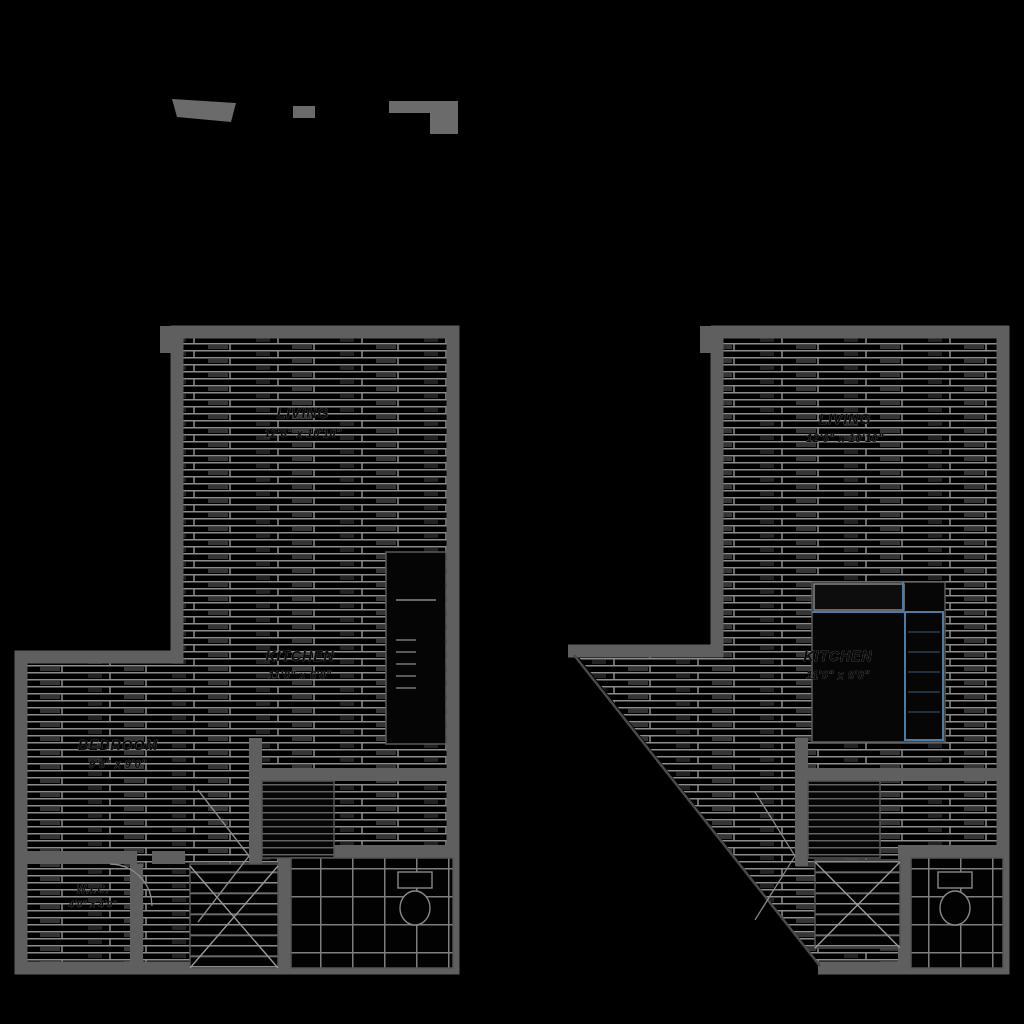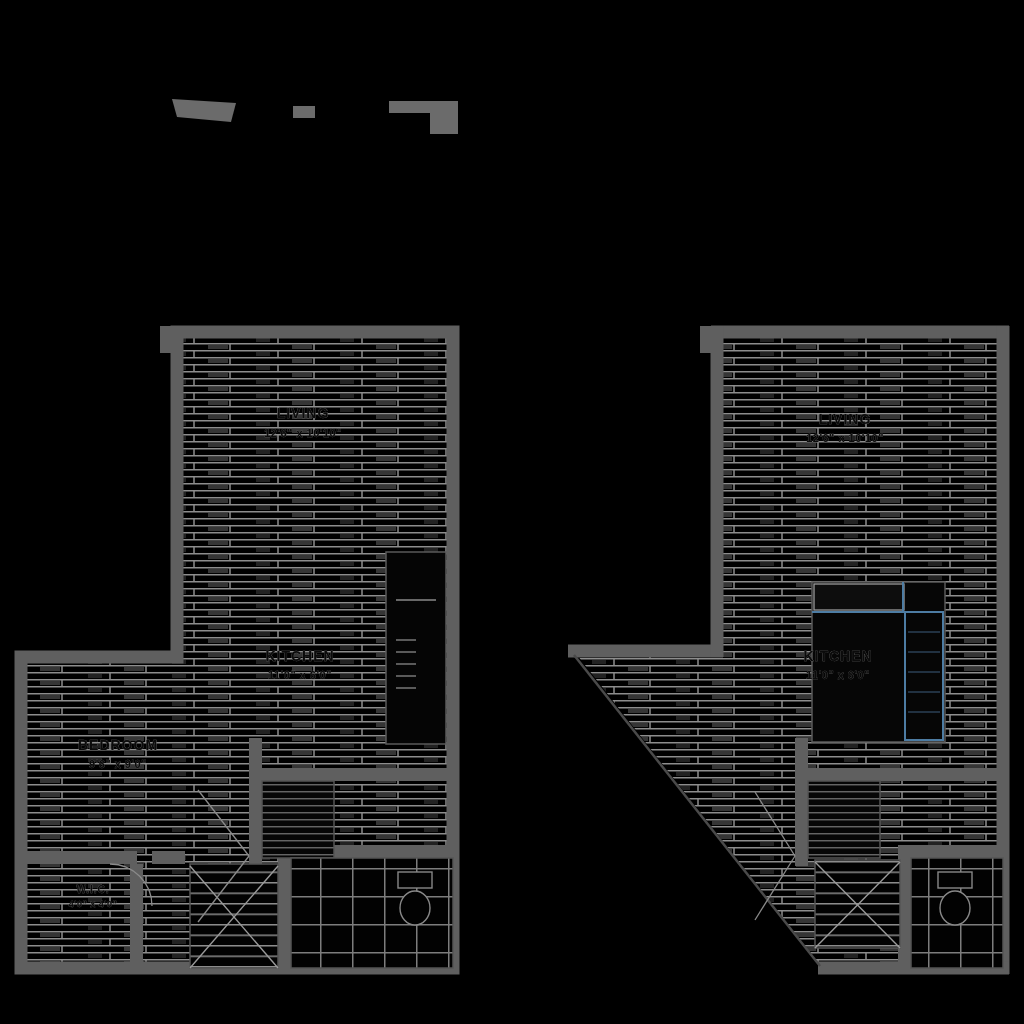--- a/index.html
+++ b/index.html
@@ -1,18 +1,19 @@
 <!DOCTYPE html>
 <html><head>
 <meta charset="utf-8">
 <style>
   html,body{margin:0;padding:0;background:#000;}
   .canvas{
     position:relative;width:1024px;height:987px;background:#000;overflow:hidden;
     font-family:"Liberation Sans",sans-serif;
+    font-style:italic;
   }
   svg{display:block;}
   text.room-name{
     font-family:"Liberation Sans",sans-serif;
     font-size:14px;font-weight:bold;letter-spacing:1px;
     fill:#0b0b0b;stroke:#6e6e6e;stroke-width:.5;paint-order:stroke;
     text-anchor:middle;
   }
   text.room-dims{
     font-family:"Liberation Sans",sans-serif;

